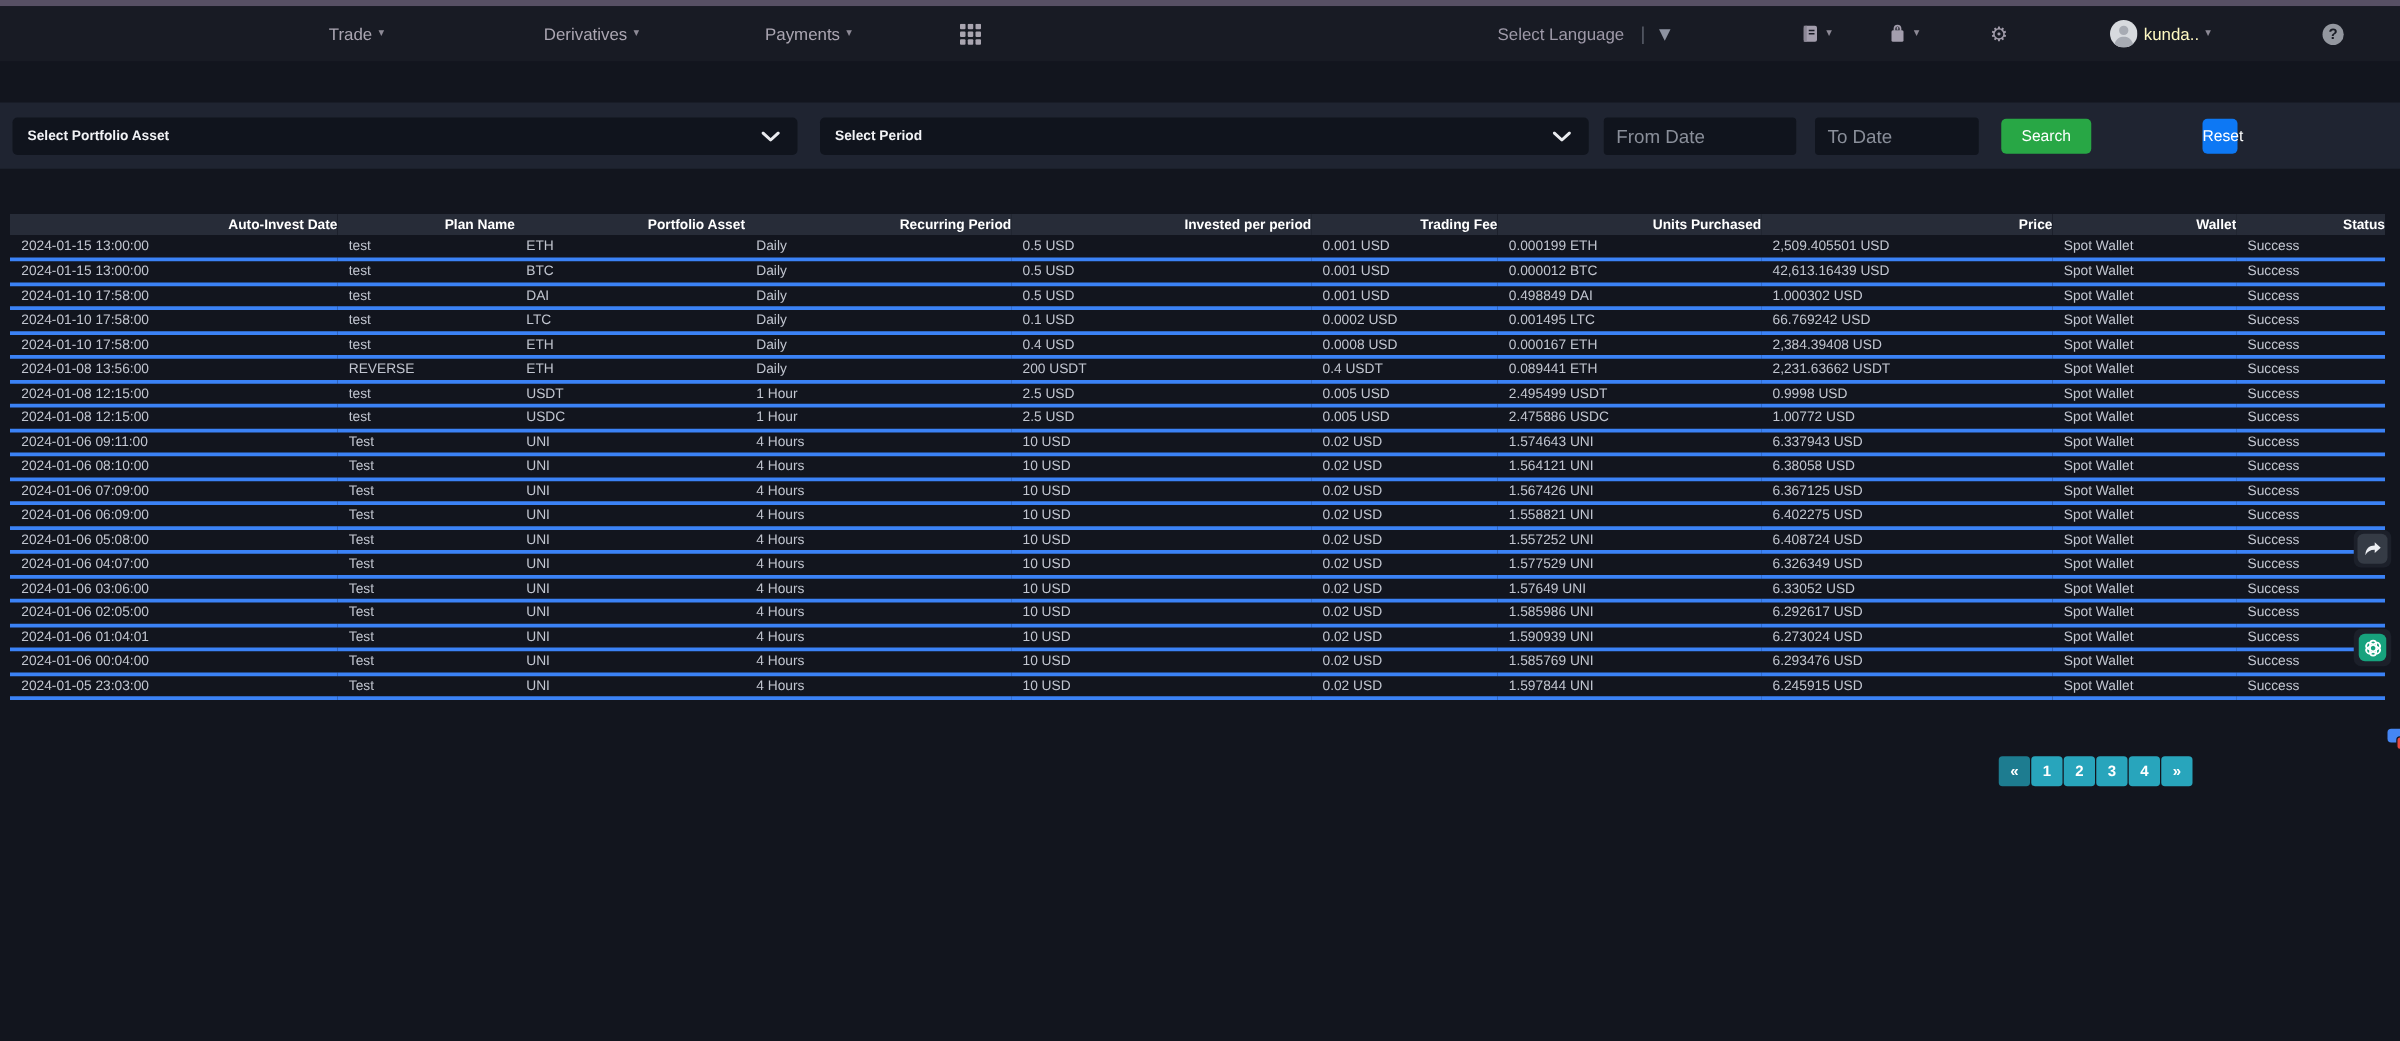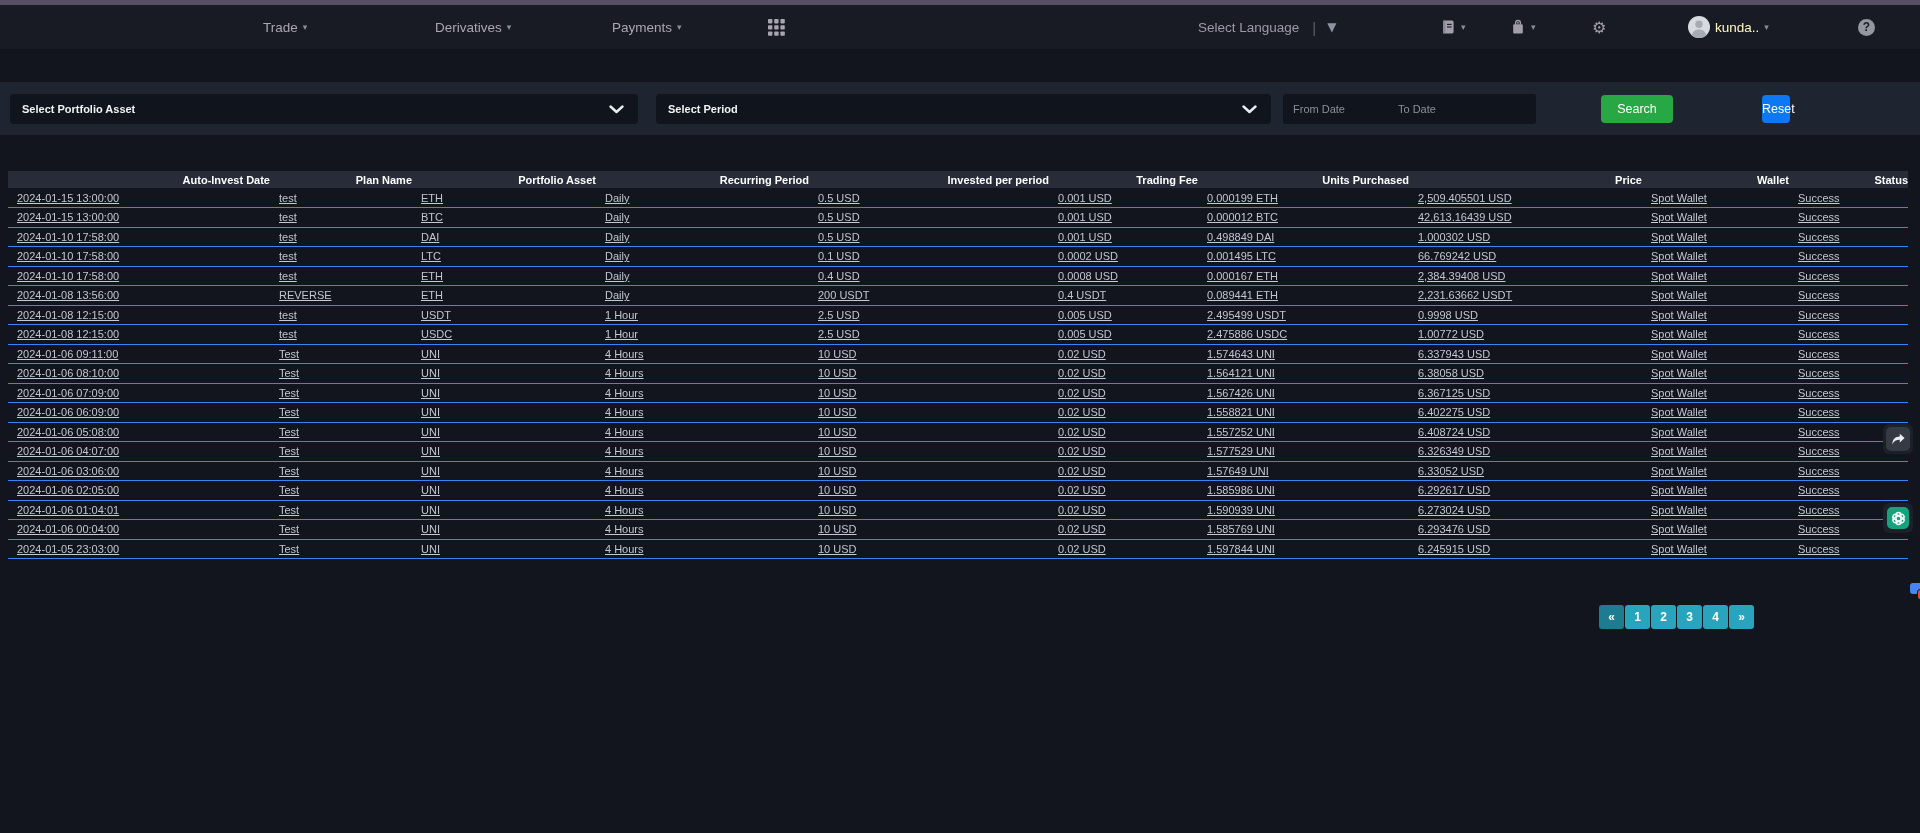--- a/index.html
+++ b/index.html
@@ -23,33 +23,33 @@
   .gear-glyph { font-size:16px; }
   .help-circle { width:17px; height:17px; border-radius:50%; background:#93979f; color:#181b24;
                  font-size:12px; font-weight:bold; display:flex; align-items:center; justify-content:center; }
   .user-name { color:#fef9c3; font-size:13.5px; }
   
   .filter-panel { position:absolute; top:82px; left:0; right:0; height:53px; background: var(--panel-bg, #1f2431); }
   .sel-box { position:absolute; top:12px; height:30px; background:#10141d; border-radius:4px;
              display:flex; align-items:center; justify-content:space-between; padding:0 14px 0 12px; cursor:pointer;text-align:center; }
   .sel-box .sel-label { color:#f2f3f6; font-size:11px; font-weight:700; }
   .date-input { position:absolute; top:12px; height:30px; background:#10141d; border:none; border-radius:3px;
-                color:#cfd3db; font-size:11px; padding:0 10px; font-family:inherit; }
+                color:#cfd3db; font-size:15px; padding:0 10px; font-family:inherit; }
   .date-input::placeholder { color:#8a8f9a; opacity:1; }
   .btn { position:absolute; top:13px; height:28px; border:none; border-radius:4px; color:#fff;
          font-size:12.5px; font-family:inherit; cursor:pointer; }
   .btn-search { background: var(--search-green, #28a745); }
   .btn-reset  { background: var(--reset-blue, #0d78f4); }
   
   .table-wrap { position:absolute; top:171px; left:8px; width:1900px; }
   table { width:100%; border-collapse:collapse; table-layout:fixed; }
   thead tr { height:17px; background: var(--header-bg, #272c38); }
   th { color:#ffffff; font-size:11px; font-weight:700; text-align:right; padding:0 0 0 9px;
        white-space:nowrap; overflow:hidden; }
-  tbody tr { height:19.5px; border-bottom:1px solid #3b82f6;text-decoration:underline; }
+  tbody tr { height:19.5px; border-bottom:3px solid #3b82f6; }
   td { color:#c2c6d0; font-size:11px; padding:0 0 0 9px; white-space:nowrap; overflow:hidden; }
   
   .pagination { position:absolute; top:605px; right:166px; display:flex; gap:1px; }
   .page-btn { min-width:25px; height:24px; border:none; border-radius:3px; color:#fff; font-weight:700;
               font-size:12px; background: var(--accent-teal, #28a5bc); cursor:pointer; font-family:inherit; padding:0 6px; }
   .page-btn.nav-prev { background:#1d7c90; }
   
   .float-icon { position:absolute; cursor:pointer; }
   .fi-backdrop { background:#1c202a; border-radius:6px; width:30px; height:30px;
                  display:flex; align-items:center; justify-content:center; }
@@ -163,21 +163,21 @@
   <div class="sel-box" style="left:656px; width:615px">
     <span class="sel-label">Select Period</span>
     <span>
       <svg width="15" height="9" viewBox="0 0 15 9">
           <polyline points="1.5,1.5 7.5,7 13.5,1.5" fill="none" stroke="#e9ebef" stroke-width="2.4" stroke-linecap="round" stroke-linejoin="round"></polyline>
         </svg>
     </span>
   </div>
 
   <input class="date-input" style="left: 1283px; width: 154px;" type="text" placeholder="From Date">
-  <input class="date-input" style="left: 1388px; width: 148px;" type="text" placeholder="To Date">
+  <input class="date-input" style="left: 1452px; width: 131px;" type="text" placeholder="To Date">
 
   <button class="btn btn-search" style="left:1601px; width:72px">Search</button>
   <button class="btn btn-reset" style="left:1762px; width:28px">Reset</button>
 </section>
 
 <div class="table-wrap">
   <table>
     <colgroup>
       <col style="width:262px">
         <col style="width:142px">

